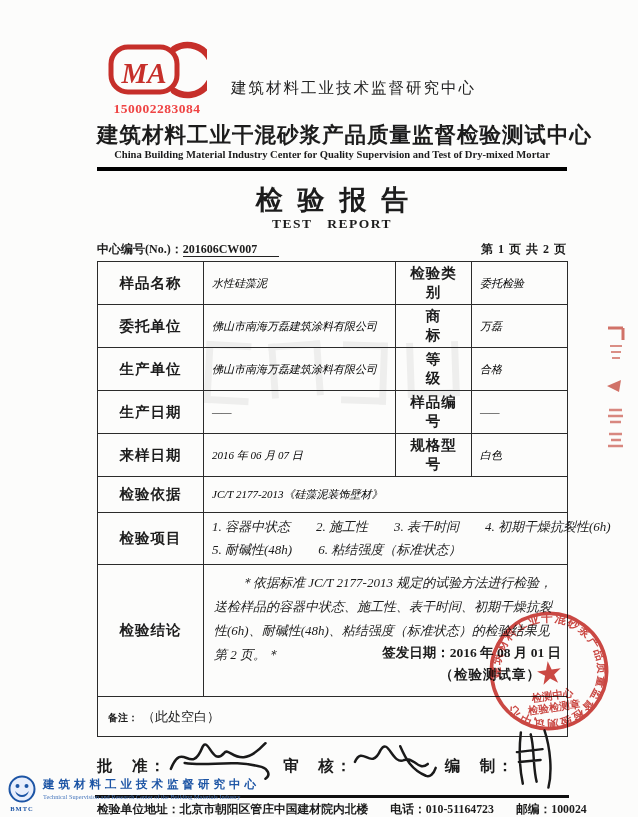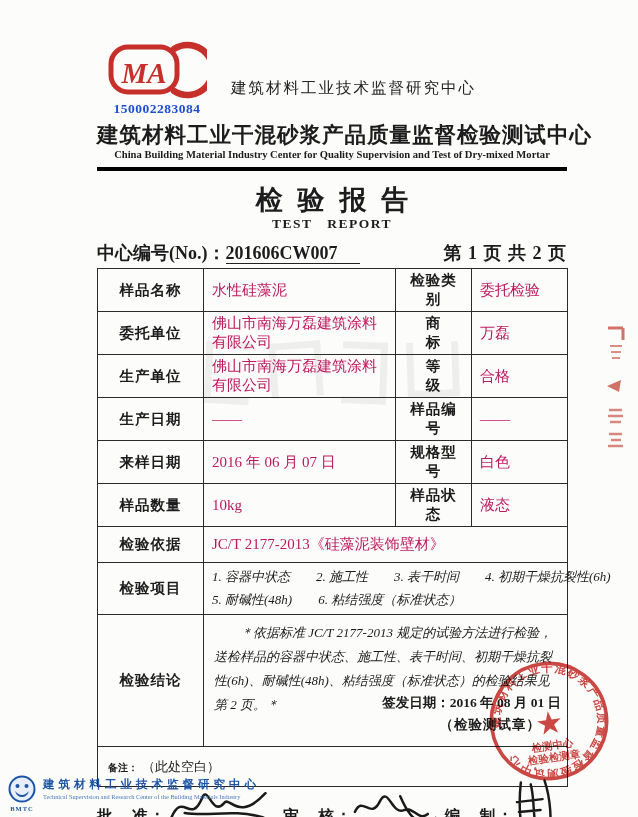--- a/index.html
+++ b/index.html
@@ -7,36 +7,36 @@
     position:relative; width:638px; height:817px; margin:0 auto;
     background:#fcfcfb; overflow:hidden; color:#1c1c1c;
     font-family:"Liberation Serif","DejaVu Serif",serif;
     box-shadow:0 0 6px rgba(0,0,0,.15);
   }
   .content{position:relative; margin-left:97px; width:470px;}
 
   
   .cma-row{display:flex; padding-top:12px;margin-top:28px;}
   .cma-block{width:120px; text-align:center;}
-  .cma-certno{color:#1d4ed8; font-weight:bold; font-size:13.5px; letter-spacing:.5px; margin-top:-3px;}
+  .cma-certno{color:#ef4444; font-weight:bold; font-size:13.5px; letter-spacing:.5px; margin-top:-3px;}
   .authority{font-size:15.5px; letter-spacing:2px; margin:38px 0 0 14px; color:#222;}
   .center-cn{font-size:21.5px; font-weight:bold; text-align:center; letter-spacing:1px; margin-top:3px; white-space:nowrap;}
   .center-en{font-size:10.6px; font-weight:bold; text-align:center; white-space:nowrap;
              padding-bottom:7px; border-bottom:4px solid #000000;}
   .title-cn{font-size:27px; font-weight:bold; text-align:center; letter-spacing:.55em; text-indent:.55em; margin-top:11px;}
   .title-en{font-size:13.5px; font-weight:bold; text-align:center; letter-spacing:1.5px; word-spacing:10px; margin-top:-2px;}
-  .no-row{display:flex; justify-content:space-between; align-items:flex-end; font-size:18px; font-weight:bold; margin-top:9px; padding-bottom:3px;}
+  .no-row{display:flex; justify-content:space-between; align-items:flex-end; font-size:12px; font-weight:bold; margin-top:9px; padding-bottom:3px;}
   .report-no{border-bottom:1.3px solid #222; padding-right:22px; font-weight:bold;}
   .pageinfo{letter-spacing:1px;}
 
   
   table.report{border-collapse:collapse; table-layout:fixed; width:470px; margin-top:0;}
   table.report td{border:1.5px solid #2b2b2b; padding:2px 8px; vertical-align:middle; overflow:visible;}
   td.lab{font-size:14.5px; font-weight:bold; text-align:center; letter-spacing:1px; padding:2px 2px;}
-  td.val{font-size:15px; text-align:left; padding-left:10px; color:#be185d;}
+  td.val{font-size:11px; font-style:italic; text-align:left; padding-left:10px; color:#000000;}
   tr.r{height:36px;}
   tr.r-basis{height:36px;}
   tr.r-items{height:52px;}
   tr.r-conc{height:132px;}
   tr.r-remark{height:40px;}
   .items-line{font-size:13px; font-style:italic; line-height:1.75; white-space:nowrap;}
   .conc-cell{position:relative; vertical-align:top !important;}
   .conc-text{font-size:13px; font-style:italic; line-height:1.85; text-indent:2em; margin:4px 2px 0 2px;}
   .issue-line{position:absolute; right:6px; bottom:34px; font-size:13.5px; font-weight:bold; white-space:nowrap;}
   .seal-note{position:absolute; right:26px; bottom:12px; font-size:13.5px; font-weight:bold; letter-spacing:1px;}
@@ -146,26 +146,20 @@
         <td class="lab">生产日期</td>
         <td class="val">——</td>
         <td class="lab">样品编号</td>
         <td class="val">——</td>
       </tr>
       <tr class="r">
         <td class="lab">来样日期</td>
         <td class="val">2016 年 06 月 07 日</td>
         <td class="lab">规格型号</td>
         <td class="val">白色</td>
-      </tr>
-      <tr class="r">
-        <td class="lab">样品数量</td>
-        <td class="val">10kg</td>
-        <td class="lab">样品状态</td>
-        <td class="val">液态</td>
       </tr>
 
       <tr class="r-basis">
         <td class="lab">检验依据</td>
         <td class="val" colspan="3">JC/T 2177-2013《硅藻泥装饰壁材》</td>
       </tr>
 
       <tr class="r-items">
         <td class="lab">检验项目</td>
         <td colspan="3">

